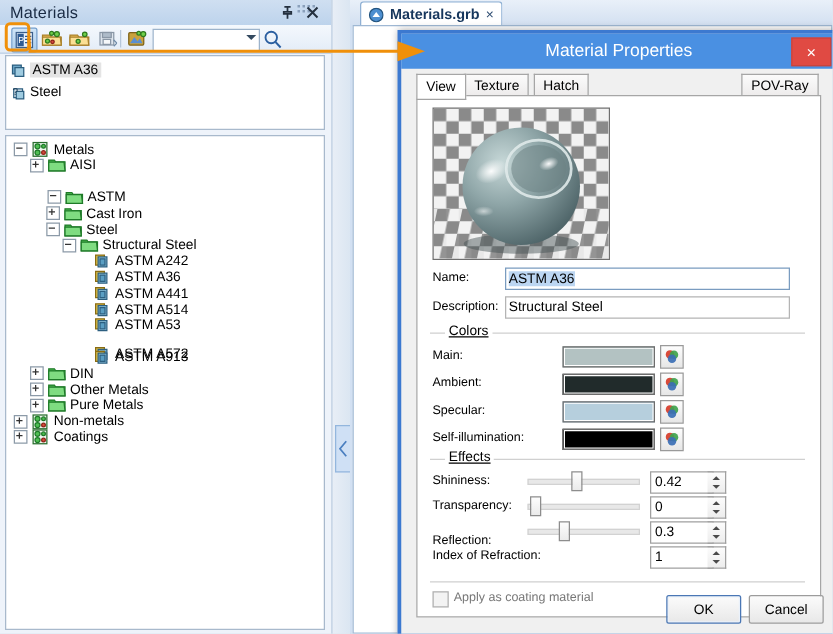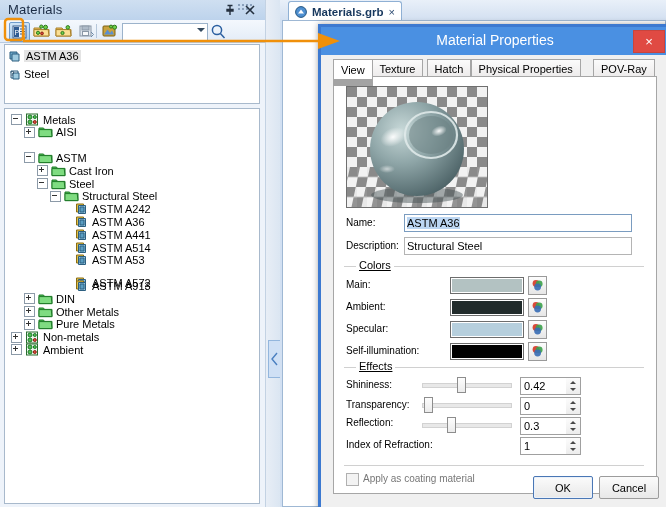--- a/index.html
+++ b/index.html
@@ -143,21 +143,21 @@
     display:flex;align-items:center;justify-content:center;font-size:13px;cursor:pointer;
   }
 
   .tabs{position:absolute;left:12px;top:32px;right:12px;height:18px;}
   .tab{
     position:absolute;top:0;height:18px;padding:0 7px;
     display:flex;align-items:center;font-size:11px;
     background:linear-gradient(#fbfbfb,#eceaea);
     border:1px solid #a6a6a6;border-bottom:none;cursor:pointer;
   }
-  .tab.sel{background:#fff;height:19px;top:0;border-bottom:7px solid #a3a3a3;z-index:3;}
+  .tab.sel{background:#fff;height:19px;top:0;border-bottom:1px solid #a3a3a3;z-index:3;}
 
   .tabpanel{
     position:absolute;left:12px;top:49px;width:322px;height:416px;
     background:#fff;border:1px solid #a6a6a6;
   }
 
   .preview{
     position:absolute;left:12px;top:9px;width:140px;height:120px;
     border:1px solid #6f6f6f;overflow:hidden;
   }
@@ -368,21 +368,21 @@
           </div>
           <div class="tnode" style="left:19px;top:16.8px">
             <span class="exp plus"></span>
             <span style="width:3px;flex:0 0 auto"></span>
             <svg class="ico" width="15" height="12" viewBox="0 0 15 12">
               <path d="M1 2h4.5l1 1.4H14v7.2H1z" fill="#4fbf52" stroke="#1e7a28"></path>
               <path d="M1 3.6h12.2L14 10.6H1z" fill="#7fdc81" stroke="#1e7a28"></path>
             </svg>
             <span class="tlabel">AISI</span>
           </div>
-          <div class="tnode" style="left:19px;top:42.4px">
+          <div class="tnode" style="left:33px;top:42.4px">
             <span class="exp"></span>
             <span style="width:3px;flex:0 0 auto"></span>
             <svg class="ico" width="15" height="12" viewBox="0 0 15 12">
               <path d="M1 2h4.5l1 1.4H14v7.2H1z" fill="#4fbf52" stroke="#1e7a28"></path>
               <path d="M1 3.6h12.2L14 10.6H1z" fill="#7fdc81" stroke="#1e7a28"></path>
             </svg>
             <span class="tlabel">ASTM</span>
           </div>
           <div class="tnode" style="left:32px;top:55.2px">
             <span class="exp plus"></span>
@@ -523,21 +523,21 @@
           <div class="tnode" style="left:6px;top:234.4px">
             <span class="exp plus"></span>
             <span style="width:3px;flex:0 0 auto"></span>
             <svg class="ico" width="15" height="13" viewBox="0 0 15 13">
               <rect x="1.5" y="1" width="11" height="11" fill="#eef6ee" stroke="#2a6e2f"></rect>
               <circle cx="5" cy="4" r="2" fill="#4fbf52" stroke="#1e7a28"></circle>
               <circle cx="5" cy="9" r="2" fill="#4fbf52" stroke="#1e7a28"></circle>
               <circle cx="9.8" cy="4" r="1.5" fill="#4fbf52" stroke="#1e7a28"></circle>
               <circle cx="9.8" cy="9" r="1.5" fill="#d94a3a" stroke="#8c2318"></circle>
             </svg>
-            <span class="tlabel">Ambient</span>
+            <span class="tlabel">Coatings</span>
           </div>
         </div>
     </div>
   </div>
 
   <div class="splitter"></div>
   <div class="split-handle">
     <svg width="12" height="36" viewBox="0 0 12 36">
       <path d="M8 12 L3 18 L8 24" fill="none" stroke="#4a7fc0" stroke-width="1.4"></path>
     </svg>
@@ -560,21 +560,20 @@
   <div class="dlg">
     <div class="dlg-title">
       <div class="dlg-title-text">Material Properties</div>
       <div class="dlg-close">×</div>
     </div>
 
     <div class="tabs" id="tabs-host">
         <div class="tab sel" style="left:0px">View</div>
         <div class="tab" style="left:38.4px">Texture</div>
         <div class="tab" style="left:93.6px">Hatch</div>
-        <div class="tab" style="left:137.6px">Physical Properties</div>
         <div class="tab" style="left:260px">POV-Ray</div>
       </div>
 
     <div class="tabpanel">
 
       <div class="preview">
         <svg width="140" height="120" viewBox="0 0 140 120">
           <defs>
             <pattern id="checker" width="20" height="20" patternUnits="userSpaceOnUse">
               <rect width="20" height="20" fill="#f2f2f2"></rect>
@@ -667,21 +666,21 @@
           <div class="frm-label" style="left:12px;top:322px">Transparency:</div>
           <div class="slider" style="left:88px;top:320px;width:90px">
             <div class="track"></div>
             <div class="thumb" style="left:2px"></div>
           </div>
           <div class="spin" style="left:186px;top:320px">0</div>
           <div class="spinbtns" style="left:232px;top:320px">
             <div class="up"></div>
             <div class="dn"></div>
           </div>
-          <div class="frm-label" style="left:12px;top:340px">Reflection:</div>
+          <div class="frm-label" style="left:12px;top:350px">Reflection:</div>
           <div class="slider" style="left:88px;top:340px;width:90px">
             <div class="track"></div>
             <div class="thumb" style="left:25px"></div>
           </div>
           <div class="spin" style="left:186px;top:340px">0.3</div>
           <div class="spinbtns" style="left:232px;top:340px">
             <div class="up"></div>
             <div class="dn"></div>
           </div>
           <div class="frm-label" style="left:12px;top:362px">Index of Refraction:</div>

